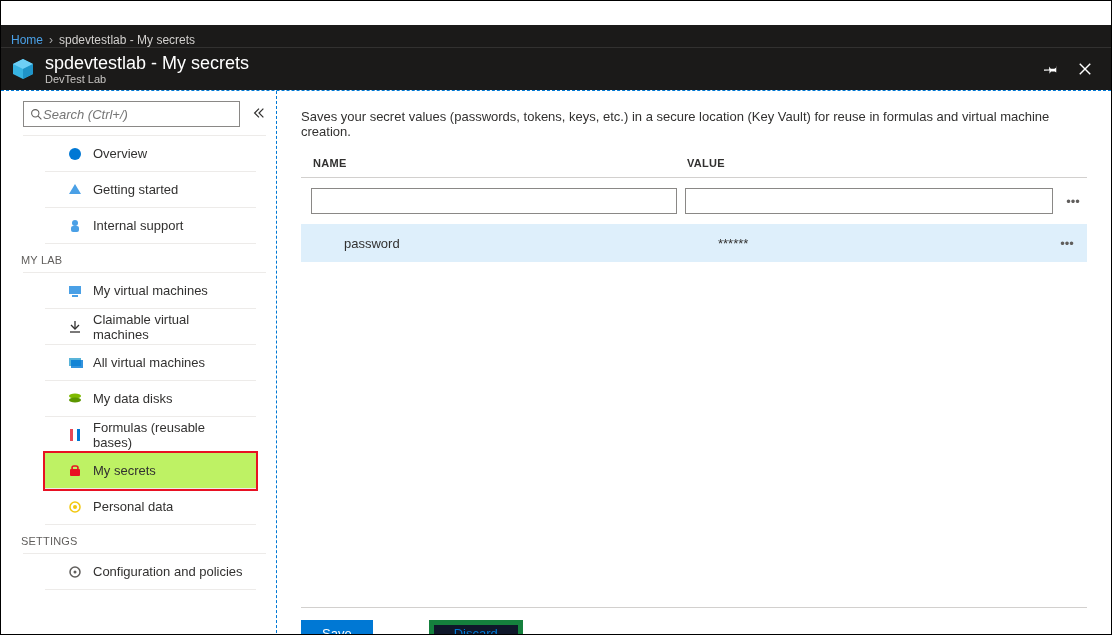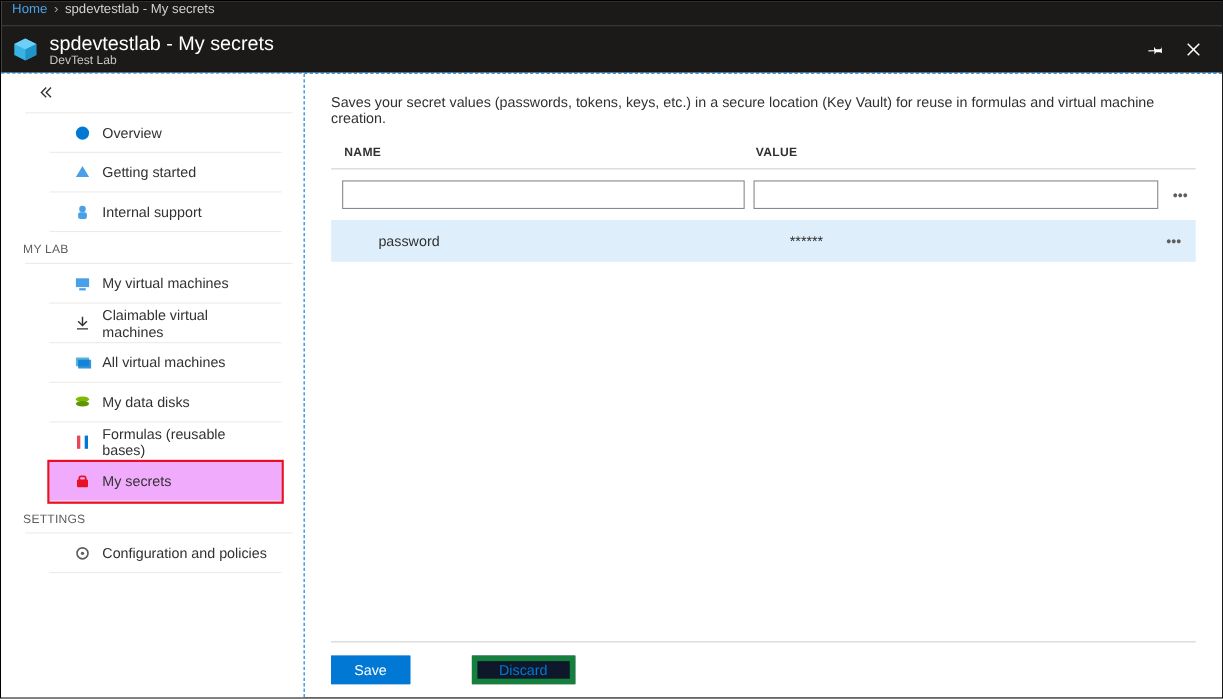--- a/index.html
+++ b/index.html
@@ -1,18 +1,18 @@
 <!DOCTYPE html>
 <html><head>
 <meta charset="utf-8">
 <style>
   * { box-sizing: border-box; margin: 0; padding: 0; }
   body { font-family: "Segoe UI", Arial, sans-serif; font-size: 13px; color: #323130; background: #fff; width: 1112px; height: 635px; overflow: hidden; border: 1px solid #000; }
   
-  .topbar { background: #1b1a19; color: #fff; height: 22px; display: flex; align-items: flex-start; padding: 0 10px; font-size: 12px; }
+  .topbar { background: #1b1a19; color: #fff; height: 22px; display: flex; align-items: flex-end; padding: 0 10px; font-size: 12px; margin-top: 24px; }
   .topbar a { color: #4aa0e6; text-decoration: none; }
   .topbar .crumb-sep { margin: 0 6px; color: #aaa; }
   .topbar .crumb-cur { color: #d2d0ce; }
   
   .header { background: #1b1a19; color: #fff; height: 43px; display: flex; align-items: center; padding: 0 10px; border-top: 1px solid #323130; }
   .header .cube { width: 24px; height: 24px; margin-right: 10px; display:flex; align-items:center; justify-content:center;}
   .header .titles { flex: 1; }
   .header .title { font-size: 18px; font-weight: 400; line-height: 20px; }
   .header .subtitle { font-size: 11px; color: #c8c6c4; }
   .header .hicons { display: flex; gap: 18px; align-items: center; padding-right: 8px;}
@@ -23,21 +23,21 @@
   .sidebar { width: 276px; border-right: 1px dashed #0078d4; padding: 10px 0 0 0; position: relative; background:#fff;}
   .searchrow { display: flex; align-items: center; padding: 0 10px 8px 22px; }
   .searchbox { flex: 1; height: 26px; border: 1px solid #8a8886; display: flex; align-items: center; padding: 0 6px; background:#fff;}
   .searchbox input { border: none; outline: none; flex: 1; font-style: italic; color: #666; background: transparent; font-size: 13px;}
   .collapse { margin-left: 12px; cursor: pointer; color:#323130; }
   .sectlabel { font-size: 11px; color: #605e5c; padding: 10px 20px 6px; letter-spacing: 0.2px;}
   .navitem { display: flex; align-items: center; height: 36px; padding: 0 12px 0 22px; border-bottom: 1px solid #edebe9; cursor: pointer; gap: 10px; margin: 0 10px 0 22px; }
   .navitem:first-of-type{}
   .navitem .ni-label { color: #323130; font-size: 13px; }
   .navitem .ni-icon { width: 16px; height: 16px; display:flex;align-items:center;justify-content:center; flex-shrink:0;}
-  .navitem.selected { background: #f0abfc; outline: 2px solid #e81123; outline-offset: 0; }
+  .navitem.selected { background: #bef264; outline: 2px solid #e81123; outline-offset: 0; }
   .navblock{ border-top:1px solid #edebe9; margin: 0 10px 0 22px;}
   
   .main { flex: 1; display: flex; flex-direction: column; padding: 18px 24px 0 24px; position: relative;}
   .desc { font-size: 13px; color: #323130; margin-bottom: 18px;}
   
   .thead { display: flex; border-bottom: 1px solid #d2d0ce; padding: 0 0 8px 12px; font-size: 11px; font-weight: 600; color: #323130; letter-spacing: 0.3px;}
   .col-name { width: 374px; }
   .col-value { flex: 1; }
   .col-act { width: 32px; }
   
@@ -89,20 +89,27 @@
           <line x1="2" y1="2" x2="14" y2="14"></line>
           <line x1="14" y1="2" x2="2" y2="14"></line>
         </svg>
     </div>
   </div>
 </div>
 
 <div class="body">
   <div class="sidebar">
     <div class="searchrow">
+      <div class="searchbox">
+        <svg viewBox="0 0 16 16" width="13" height="13" fill="none" stroke="#605e5c" stroke-width="1.3">
+            <circle cx="6.5" cy="6.5" r="4.5"></circle>
+            <line x1="10" y1="10" x2="14" y2="14"></line>
+          </svg>
+        <input type="text" placeholder="Search (Ctrl+/)" style="">
+      </div>
       <div class="collapse">
         <svg viewBox="0 0 16 16" width="14" height="14" fill="none" stroke="#323130" stroke-width="1.4">
             <polyline points="8,3 3,8 8,13"></polyline>
             <polyline points="13,3 8,8 13,13"></polyline>
           </svg>
       </div>
     </div>
 
     <div class="navblock">
       <div class="navitem">
@@ -182,20 +189,29 @@
       </div>
       <div class="navitem selected">
         <span class="ni-icon">
             <svg width="16" height="16">
               <rect x="3" y="6" width="10" height="7" rx="1" fill="#e81123"></rect>
               <rect x="5" y="3" width="6" height="4" rx="2" fill="none" stroke="#e81123" stroke-width="1.5"></rect>
             </svg>
           </span>
         <span class="ni-label">My secrets</span>
       </div>
+      <div class="navitem">
+        <span class="ni-icon">
+            <svg width="16" height="16">
+              <circle cx="8" cy="8" r="5" fill="none" stroke="#f2c811" stroke-width="1.5"></circle>
+              <circle cx="8" cy="8" r="2" fill="#f2c811"></circle>
+            </svg>
+          </span>
+        <span class="ni-label">Personal data</span>
+      </div>
     </div>
 
     <div class="sectlabel">SETTINGS</div>
     <div class="navblock">
       <div class="navitem">
         <span class="ni-icon">
             <svg width="16" height="16">
               <circle cx="8" cy="8" r="5" fill="none" stroke="#605e5c" stroke-width="1.5"></circle>
               <circle cx="8" cy="8" r="1.5" fill="#605e5c"></circle>
             </svg>

